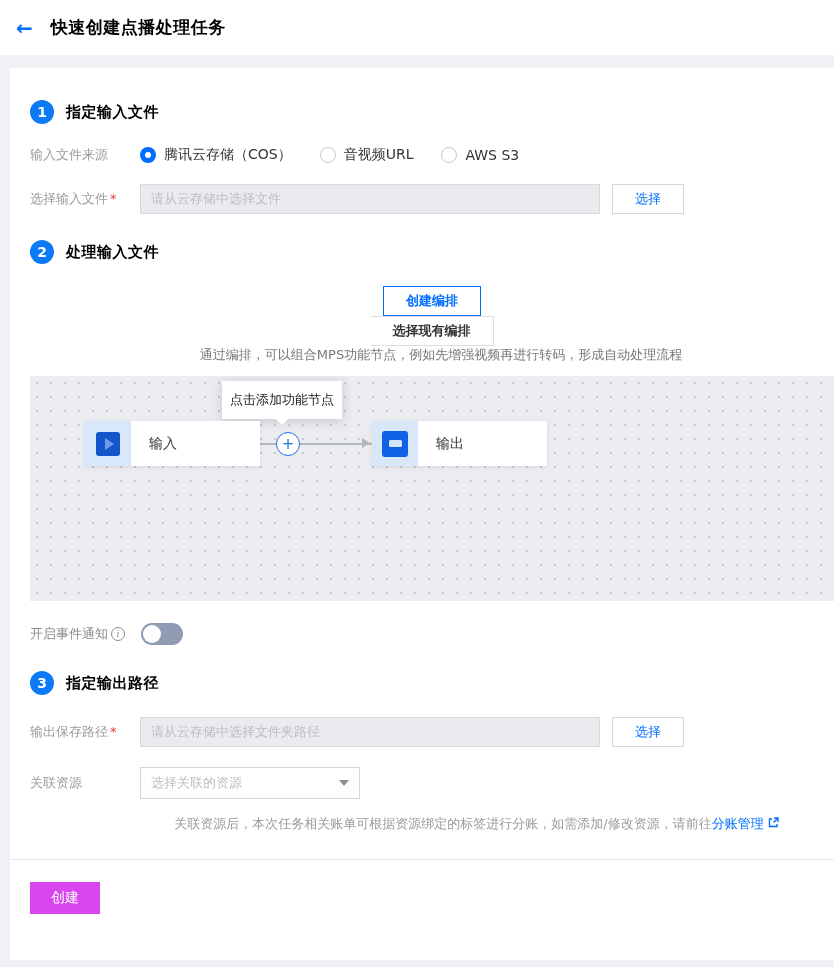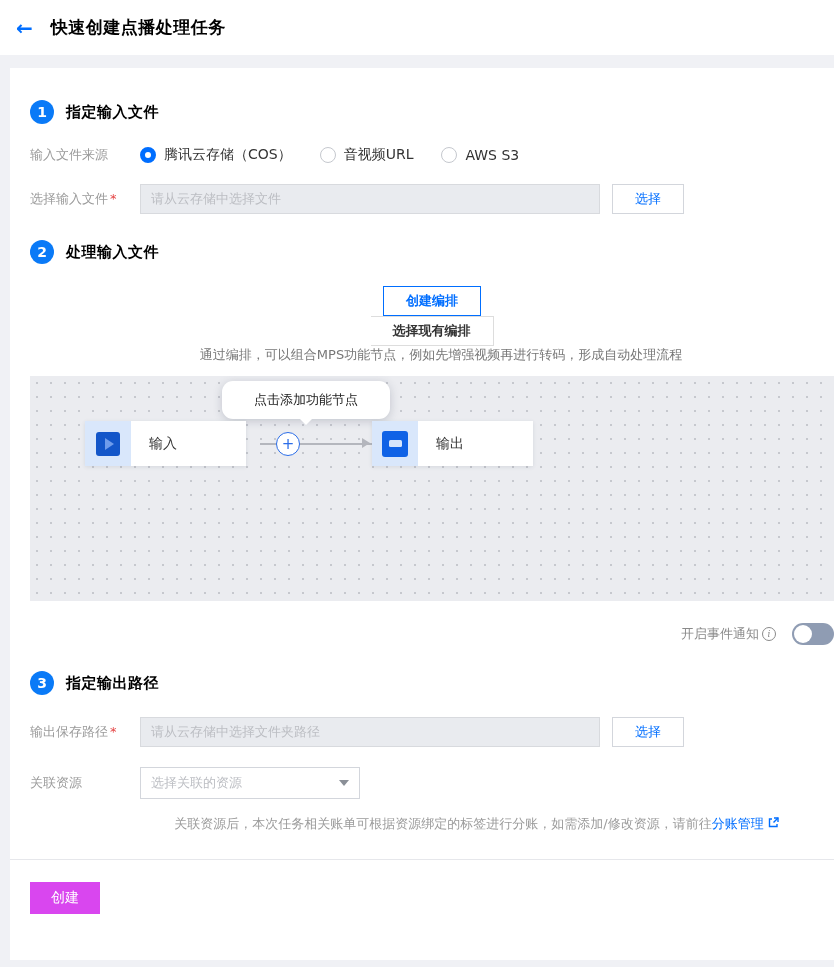--- a/index.html
+++ b/index.html
@@ -32,40 +32,40 @@
 
   .tabs-row { display:flex; align-items:center; margin-bottom:12px;flex-direction:column; }
   .tab { height:30px; padding:0 22px; display:flex; align-items:center; justify-content:center;
     font-size:13px; background:#fff; cursor:pointer; }
   .tab.active { color:#006eff; border:1px solid #006eff; font-weight:bold; z-index:2;}
   .tab.inactive { color:#333; border:1px solid #ddd; border-left:none; font-weight:bold;}
   .tabs-hint { margin-left:18px; font-size:13px; color:#777; }
 
   .canvas { position:relative; margin-right:0; width:804px; height:225px; background:#ebecf0;
     background-image:radial-gradient(#c6c8ce 1.2px, transparent 1.3px); background-size:14px 14px; overflow:hidden;}
-  .node { position:absolute; width:161px; height:45px; background:#fff; display:flex; align-items:center;
+  .node { position:absolute; width:175px; height:45px; background:#fff; display:flex; align-items:center;
     box-shadow:0 1px 4px rgba(60,70,90,0.12); cursor:pointer;}
   .node-iconbox { width:46px; height:45px; background:#d9e7fb; display:flex; align-items:center; justify-content:center;}
   .icon-sq-in { width:24px; height:24px; background:#1356c9; border-radius:3px; display:flex; align-items:center; justify-content:center;}
   .play-tri { width:0; height:0; border-left:9px solid #6f9ceb; border-top:6px solid transparent; border-bottom:6px solid transparent; margin-left:2px;}
   .icon-sq-out { width:26px; height:26px; background:#0f62e6; border-radius:3px; display:flex; align-items:center; justify-content:center;}
   .out-bar { width:13px; height:7px; background:#d6e5fb; border-radius:1.5px; }
   .node-text { font-size:14px; color:#333; margin-left:18px; }
   .conn-line { position:absolute; height:2px; background:#b4b6bd; }
   .arrow-head { position:absolute; width:0; height:0; border-left:8px solid #b4b6bd;
     border-top:5px solid transparent; border-bottom:5px solid transparent; }
   .plus-circle { position:absolute; width:24px; height:24px; border-radius:50%; background:#fff;
     border:1px solid #2b6de8; color:#2b6de8; font-size:15px; display:flex; align-items:center;
     justify-content:center; cursor:pointer; line-height:1;}
   .tooltip { position:absolute; background:#fff; box-shadow:0 2px 10px rgba(50,60,80,0.22);
-    padding:10px 32px; font-size:13px; color:#222; white-space:nowrap;border-radius:11px;}
+    padding:10px 8px; font-size:13px; color:#222; white-space:nowrap;}
   .tooltip:after { content:""; position:absolute; left:50%; bottom:-6px; margin-left:-6px;
     border-left:6px solid transparent; border-right:6px solid transparent; border-top:6px solid #fff;}
 
-  .toggle-row { display:flex; align-items:center; margin:22px 0 26px 0;justify-content:flex-end; }
+  .toggle-row { display:flex; align-items:center; margin:22px 0 26px 0; }
   .toggle-label { font-size:13px; color:#8a8a8a; }
   .info-i { display:inline-flex; width:14px; height:14px; border:1px solid #8a8a8a; border-radius:50%;
     align-items:center; justify-content:center; font-size:9px; color:#8a8a8a; margin-left:3px;
     font-family:"DejaVu Serif","Liberation Serif",serif; font-style:italic;}
   .toggle { width:42px; height:22px; border-radius:11px; background:#8f9cb3; margin-left:16px; position:relative; cursor:pointer;}
   .toggle .knob { position:absolute; left:2px; top:2px; width:18px; height:18px; border-radius:50%; background:#fff; }
 
   .hint-row { margin:-10px 0 26px 110px; font-size:13px; color:#9b9b9b; padding-right:20px;}
   .adv-title { font-size:15px; font-weight:bold; color:#000; margin:34px 0 22px 0; letter-spacing:0.5px;}
   .select-box { width:220px; height:32px; background:#fff; border:1px solid #d3d6dc; display:flex;

